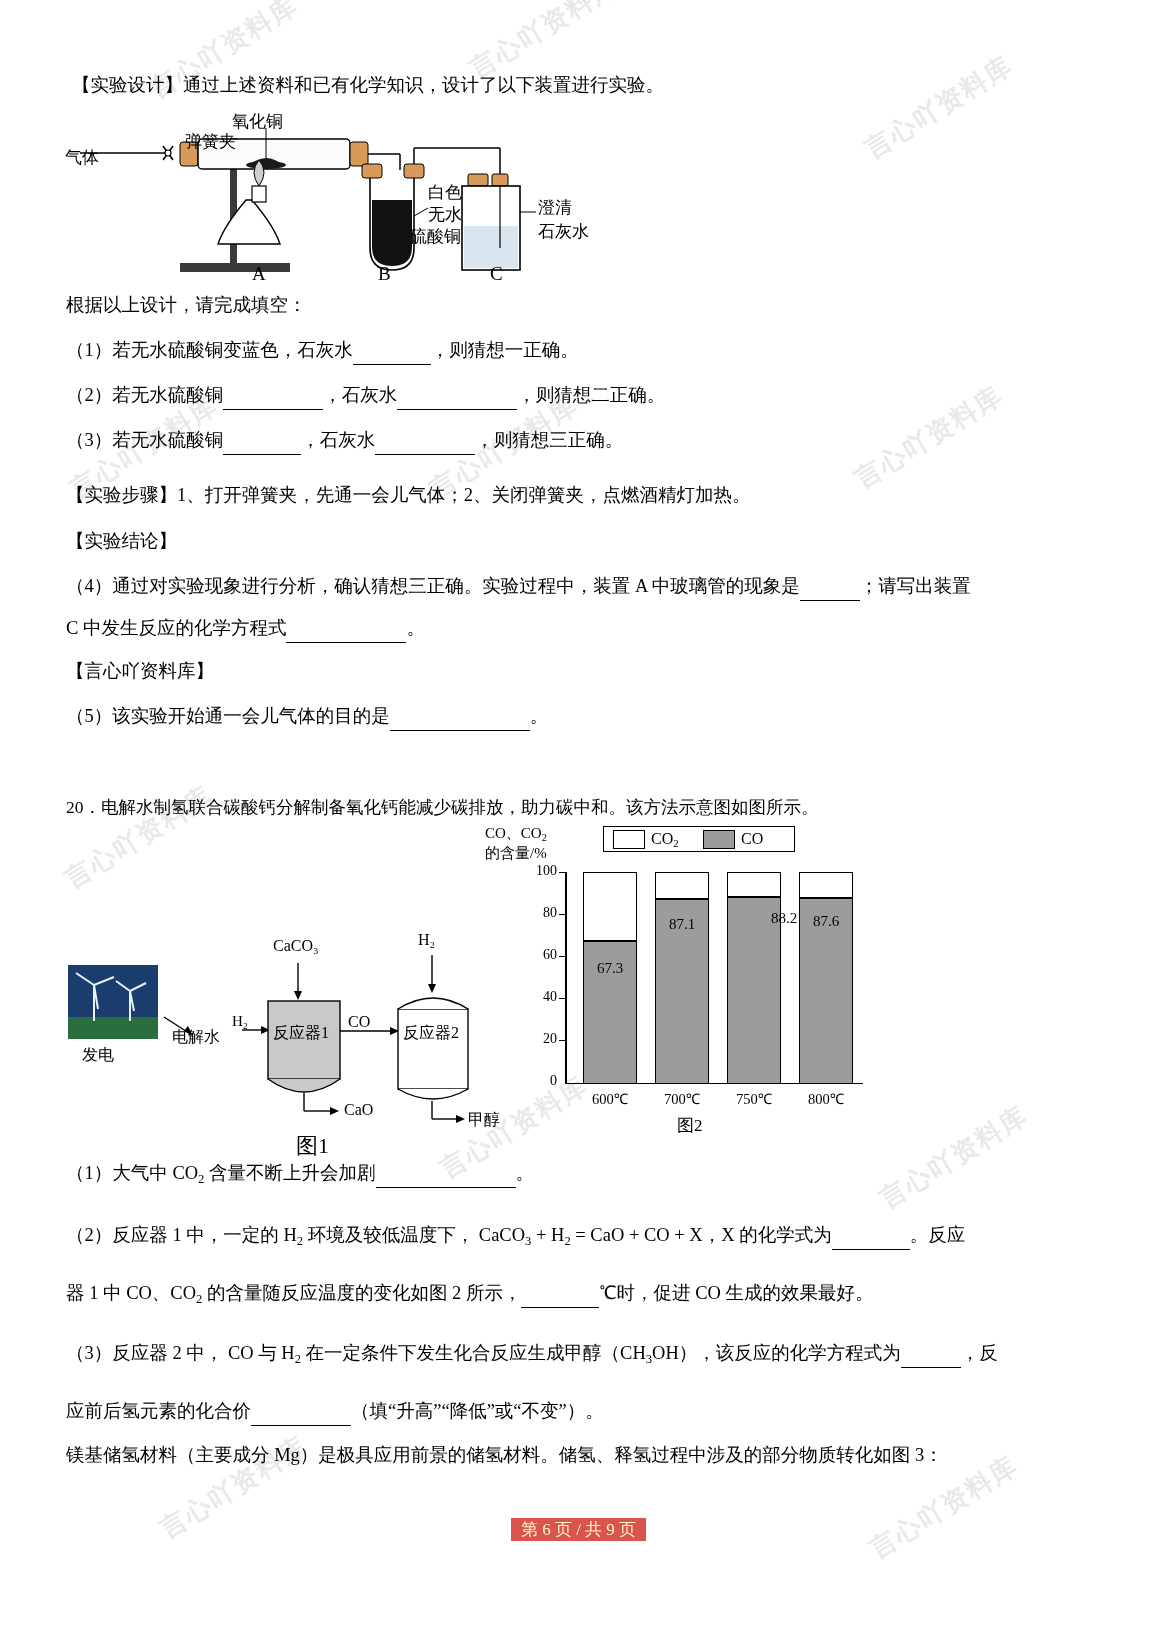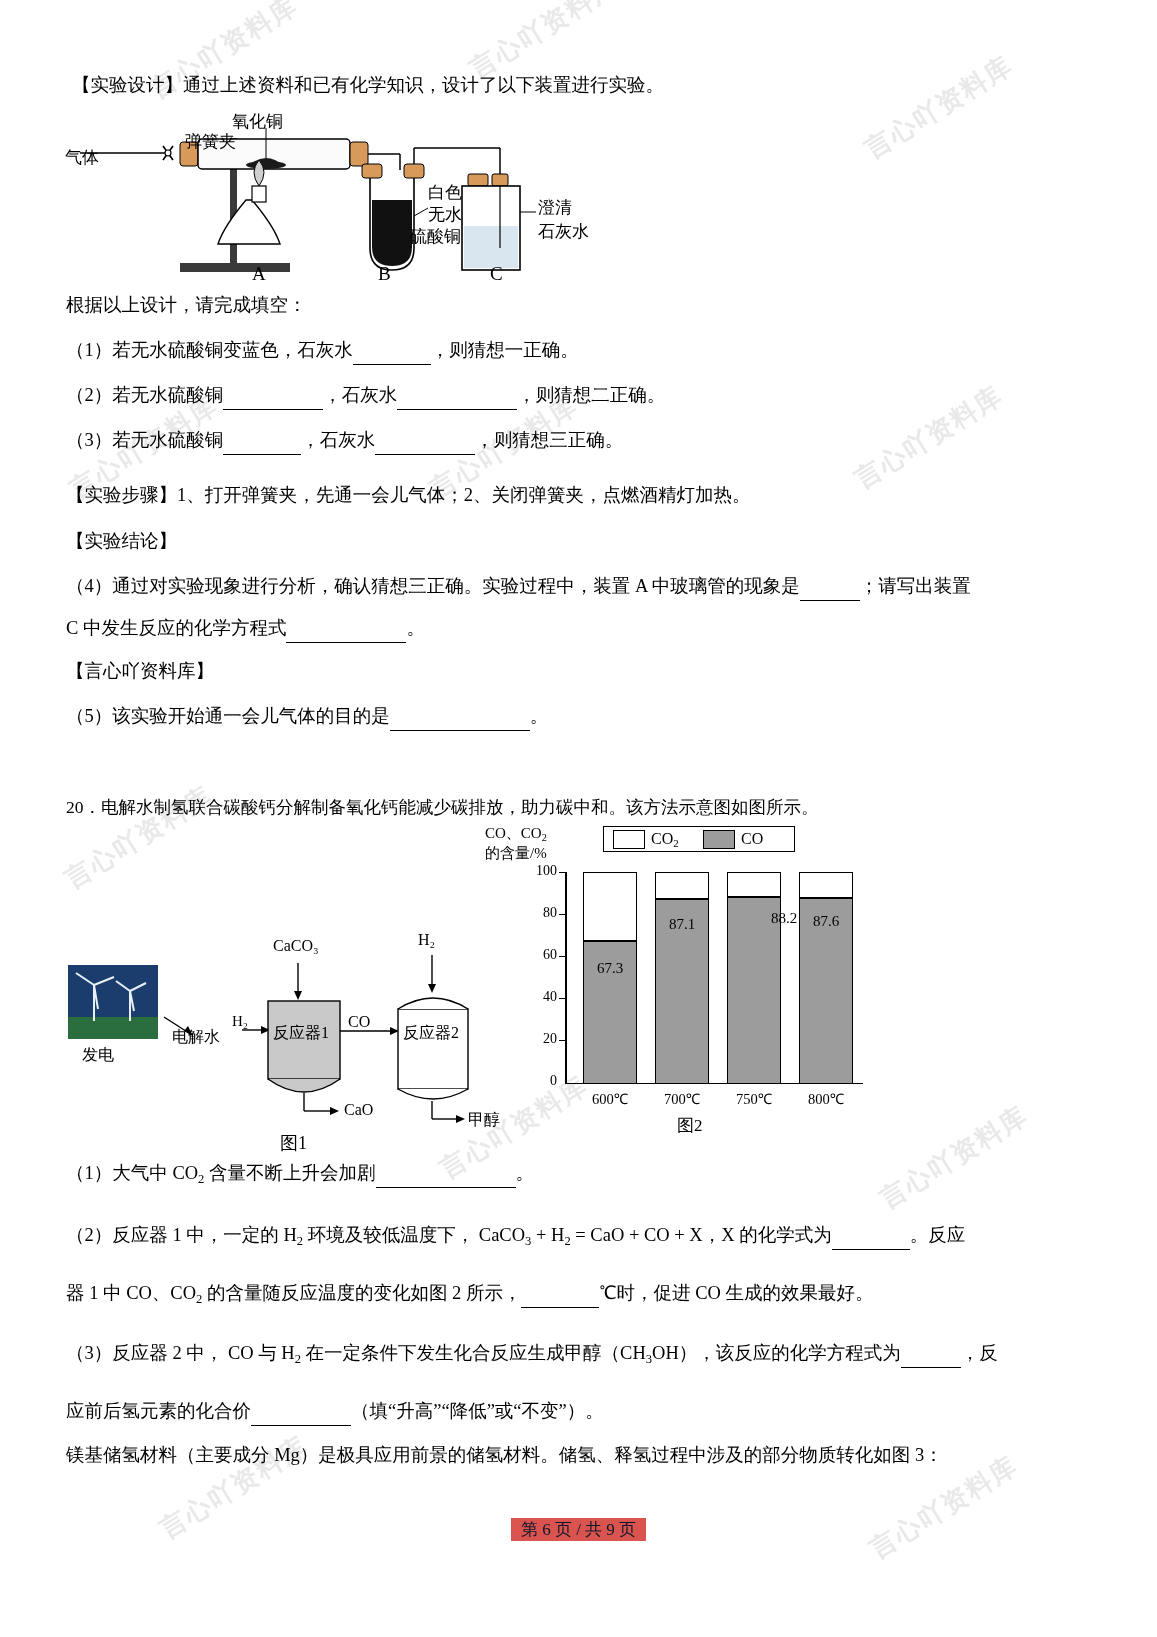--- a/index.html
+++ b/index.html
@@ -41,21 +41,21 @@
   .bar-co{background:#9c9c9c;border:1px solid #000;box-sizing:border-box;position:absolute;bottom:0;width:100%;}
   .bar-co2{background:#ffffff;border:1px solid #000;box-sizing:border-box;position:absolute;width:100%;}
   .ytick{position:absolute;font-size:14px;right:0;text-align:right;width:26px;}
   .xtick{position:absolute;font-size:14.5px;text-align:center;width:62px;}
   .barval{position:absolute;width:100%;text-align:center;font-size:15px;}
   .legendbox{position:absolute;border:1px solid #000;width:30px;height:17px;}
 
   
   .proc{position:absolute;left:60px;top:905px;width:420px;height:250px;}
   .footer{position:absolute;left:0;width:1157px;text-align:center;font-size:17px;}
-  .foot-hl{background:#d9534f;color:#0f172a;padding:2px 10px;}
+  .foot-hl{background:#d9534f;color:#fef9c3;padding:2px 10px;}
 </style>
 </head>
 <body>
 
 <div class="page">
 
   <div class="wm" style="left:140px;top:30px;">言心吖资料库</div>
   <div class="wm" style="left:460px;top:10px;">言心吖资料库</div>
   <div class="wm" style="left:855px;top:90px;">言心吖资料库</div>
   <div class="wm" style="left:60px;top:430px;">言心吖资料库</div>
@@ -218,21 +218,21 @@
 
     <div class="lbl2" style="left:112px;top:122px;">电解水</div>
     <div class="lbl2" style="left:172px;top:108px;font-size:15px;">H₂</div>
     <div class="lbl2" style="left:213px;top:32px;font-size:16px;">CaCO₃</div>
     <div class="lbl2" style="left:213px;top:118px;font-size:16px;">反应器1</div>
     <div class="lbl2" style="left:288px;top:108px;font-size:16px;">CO</div>
     <div class="lbl2" style="left:343px;top:118px;font-size:16px;">反应器2</div>
     <div class="lbl2" style="left:284px;top:196px;font-size:16px;">CaO</div>
     <div class="lbl2" style="left:358px;top:26px;font-size:16px;">H₂</div>
     <div class="lbl2" style="left:408px;top:205px;font-size:16px;">甲醇</div>
-    <div class="lbl2" style="left:220px;top:226px;font-size:18px;">图1</div>
+    <div class="lbl2" style="left:236px;top:226px;font-size:22px;">图1</div>
   </div>
 
   <div class="chart-wrap">
 
     <div style="position:absolute;left:-2px;top:2px;font-size:15px;line-height:1.3;">
       <span>CO、CO<sub>2</sub></span><br>
       <span>的含量/%</span>
     </div>
 
     <div style="position:absolute;left:116px;top:4px;width:190px;height:24px;border:1px solid #000;"></div>

